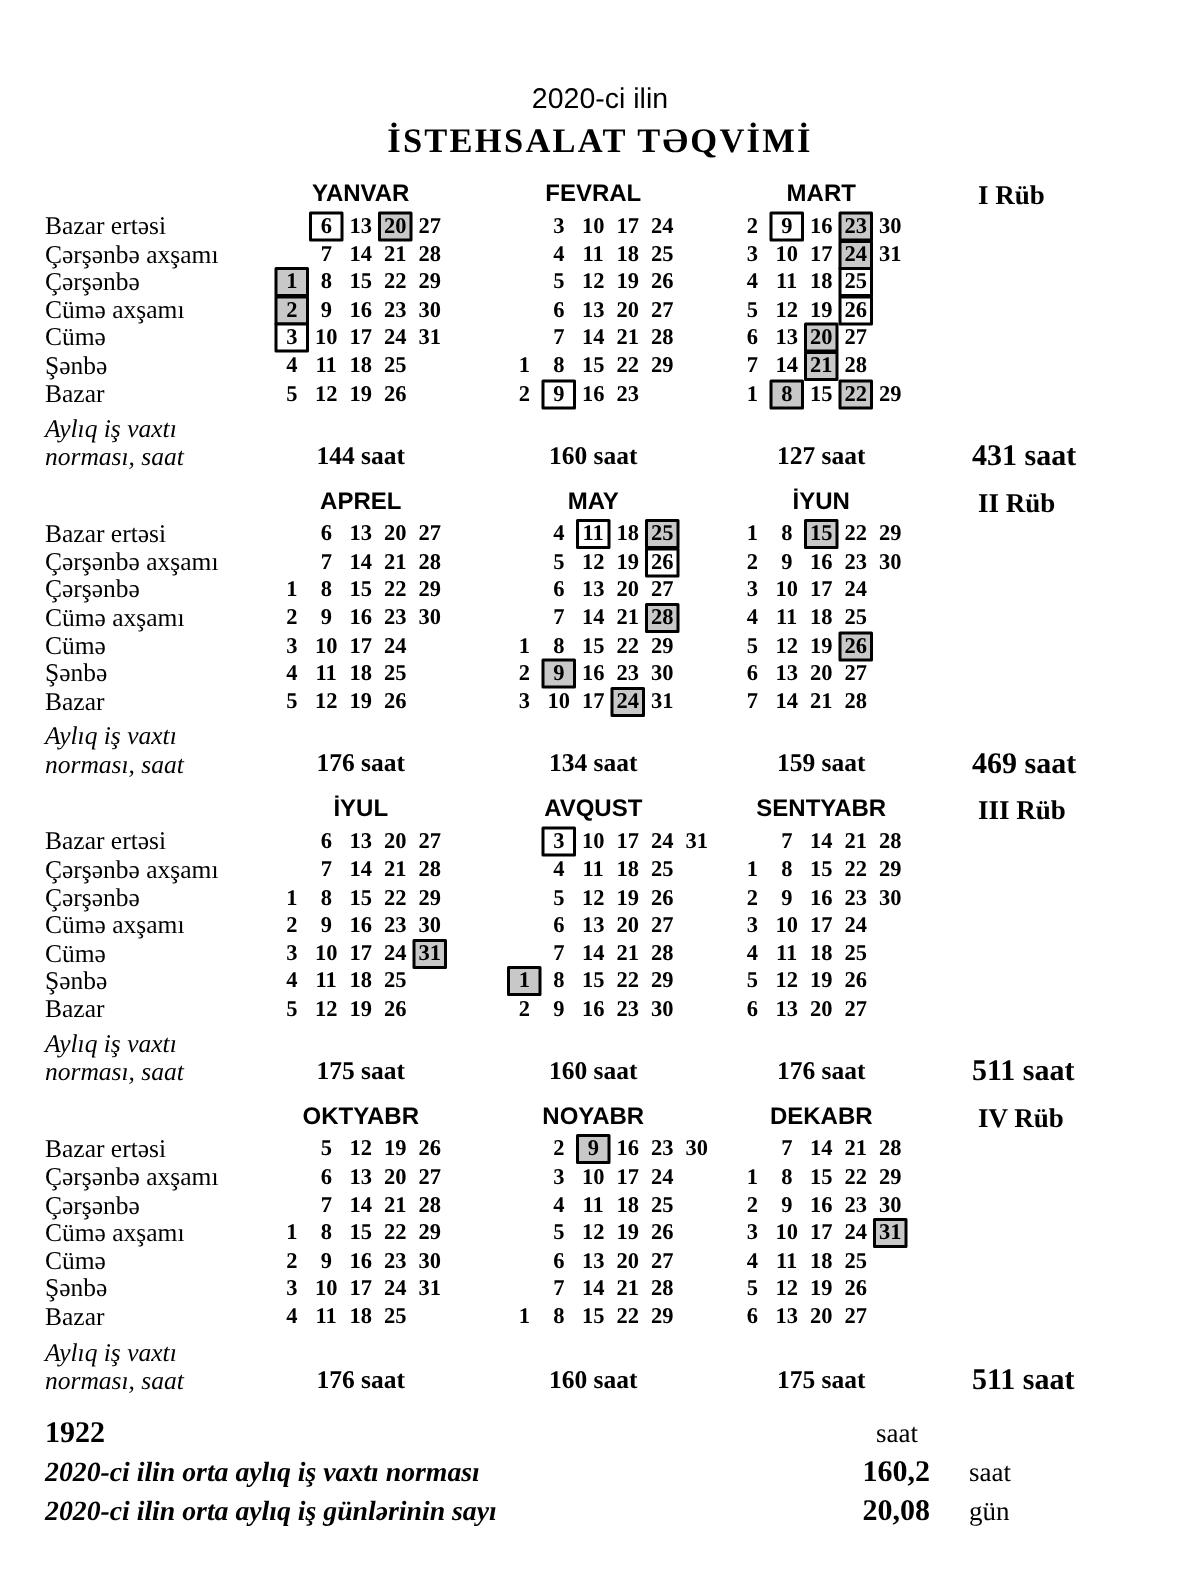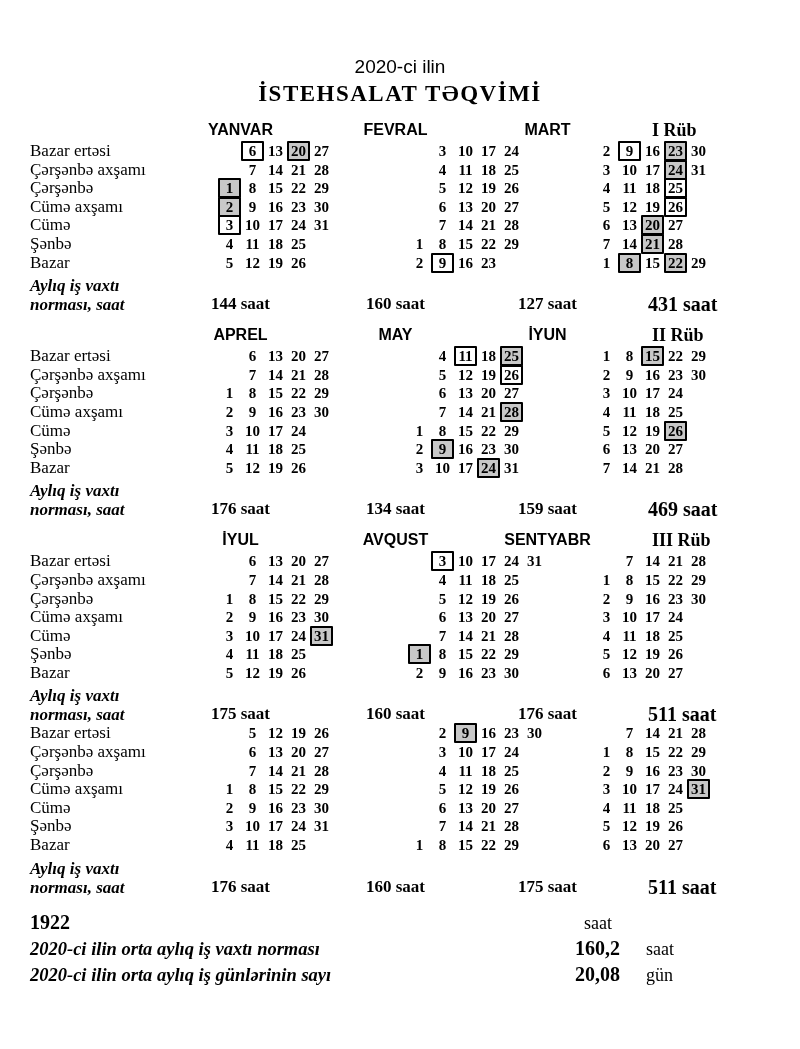--- a/index.html
+++ b/index.html
@@ -9,35 +9,35 @@
     font-family:"Liberation Serif", serif; overflow:hidden;
   }
   .titles { width:770px; text-align:center; margin-left:-15px; }
   .title1 { font-family:"Liberation Sans", sans-serif; font-weight:normal; font-size:19px; line-height:24px; }
   .title2 { font-family:"Liberation Serif", serif; font-weight:bold; font-size:23px; line-height:30px; letter-spacing:1.5px; }
   .quarters { margin-top:6px; }
   .q-row { display:grid; grid-template-columns:153px 155px 152px 158px 1fr; }
   .header-row { margin-top:9px; height:24px; align-items:center; }
   .month-name { width:115px; text-align:center; font-family:"Liberation Sans", sans-serif; font-weight:bold; font-size:16px; }
   .q-label { font-weight:bold; font-size:18px; padding-left:4px; white-space:nowrap; }
-  .day-row { height:18.6px;gap:35px; }
+  .day-row { height:18.6px; }
   .day-label { font-size:17px; line-height:18.6px; white-space:nowrap; }
   .week { display:flex; width:138px; }
   .cell {
     box-sizing:border-box; width:23px; height:18.6px; line-height:18.6px;
     text-align:center; font-weight:bold; font-size:15px; border-radius:1px;
   }
   .hl-gray, .hl-white {
     border:2px solid var(--box-border, #000);
     height:20px; line-height:16px; margin-top:-1px;
   }
   .hl-gray { background:var(--hl, #c8c8c8); }
   .hl-white { background:#fff; }
   .hours-row { margin-top:4px; height:38px; align-items:end; }
-  .norm-label div { font-style:italic; font-weight:bold; font-size:17px; line-height:19px; white-space:nowrap; }
+  .norm-label div { font-style:italic; font-weight:normal; font-size:17px; line-height:19px; white-space:nowrap; }
   .month-hours { width:115px; text-align:center; font-weight:bold; font-size:17px; line-height:20px; white-space:nowrap; }
   .q-total { font-weight:bold; font-size:20px; line-height:20px; padding-left:0px; white-space:nowrap;margin-top:12px; }
   .summary { margin-top:14px; }
   .sum-row { display:grid; grid-template-columns:545px 62px auto; align-items:baseline; height:26px; }
   .sum-label { font-style:italic; font-weight:bold; font-size:18.5px; white-space:nowrap; }
   .sum-value { font-weight:bold; font-size:20px; text-align:left; }
   .sum-unit { font-size:18px; padding-left:9px; }
 </style>
 </head>
 <body>
@@ -850,20 +850,33 @@
           <div>
             <div class="month-hours">160 saat</div>
           </div>
           <div>
             <div class="month-hours">176 saat</div>
           </div>
           <div class="q-total">511 saat</div>
         </div>
       </div>
       <div class="quarter">
+        <div class="q-row header-row">
+          <div></div>
+          <div>
+            <div class="month-name">OKTYABR</div>
+          </div>
+          <div>
+            <div class="month-name">NOYABR</div>
+          </div>
+          <div>
+            <div class="month-name">DEKABR</div>
+          </div>
+          <div class="q-label">IV Rüb</div>
+        </div>
         <div class="q-row day-row">
           <div class="day-label">Bazar ertəsi</div>
           <div>
             <div class="week">
               <div class="cell"></div>
               <div class="cell">5</div>
               <div class="cell">12</div>
               <div class="cell">19</div>
               <div class="cell">26</div>
               <div class="cell"></div>

